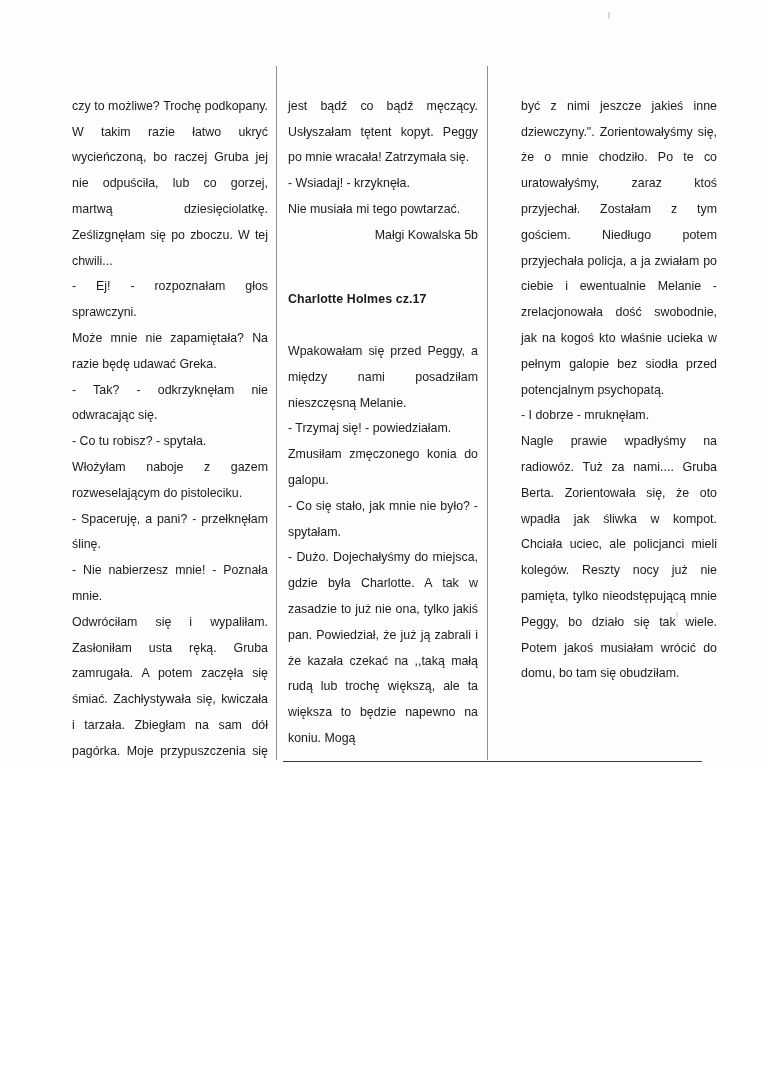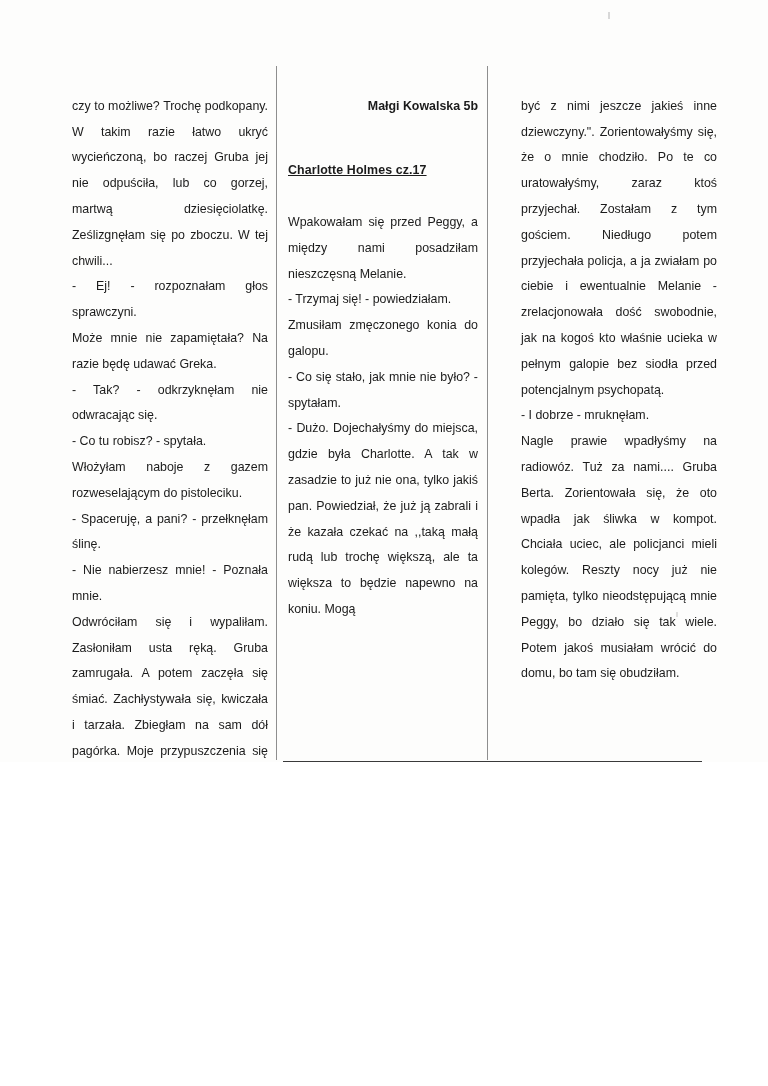--- a/index.html
+++ b/index.html
@@ -47,29 +47,27 @@
   #col1 { left: 72px;  width: 196px; }
   #col2 { left: 288px; width: 190px; }
   #col3 { left: 521px; width: 196px; }
 
   .para { margin: 0; }
 
   .byline {
     display: block;
     text-align: right;
     margin: 0;
-    font-weight: bold;
   }
   .heading {
     display: block;
     font-weight: bold;
     margin: 0;
     padding-top: 13px;
     letter-spacing: .1px;
-    text-decoration: underline;
   }
 
   
   .rule {
     position: absolute;
     width: 1px;
     background: #8e8e8e;
   }
   #rule1 { left: 276px; top: 66px; height: 694px; }
   #rule2 { left: 487px; top: 66px; height: 694px; }
@@ -119,20 +117,23 @@
 Może mnie nie zapamiętała? Na razie będę udawać Greka.
 - Tak? - odkrzyknęłam nie odwracając się.
 - Co tu robisz? - spytała.
 Włożyłam naboje z gazem rozweselającym do pistoleciku.
 - Spaceruję, a pani? - przełknęłam ślinę.
 - Nie nabierzesz mnie! - Poznała mnie.
 Odwróciłam się i wypaliłam. Zasłoniłam usta ręką. Gruba zamrugała. A potem zaczęła się śmiać. Zachłystywała się, kwiczała i tarzała. Zbiegłam na sam dół pagórka. Moje przypuszczenia się sprawdziły. Leżała tam dziewczynka. Ale puls bił. Wzięłam ją na plecy i odbiegłam co sił w nogach. Zniknęłam za zakrętem i wtedy śmiech ustał. To znaczy, że grubaska się pozbierała i biegnie po samochód. Nie mam dużo czasu. Bieg po asfalcie</span>
   </div>
 
   <div class="col" id="col2">
+    <span class="para">jest bądź co bądź męczący. Usłyszałam tętent kopyt. Peggy po mnie wracała! Zatrzymała się.
+- Wsiadaj! - krzyknęła.
+Nie musiała mi tego powtarzać.</span>
     <span class="byline">Małgi Kowalska 5b</span>
     <span class="heading">Charlotte Holmes cz.17</span>
     <span class="para">Wpakowałam się przed Peggy, a między nami posadziłam nieszczęsną Melanie.
 - Trzymaj się! - powiedziałam.
  Zmusiłam zmęczonego konia do galopu.
 - Co się stało, jak mnie nie było? - spytałam.
 - Dużo. Dojechałyśmy do miejsca, gdzie była Charlotte. A tak w zasadzie to już nie ona, tylko jakiś pan. Powiedział, że już ją zabrali i że kazała czekać na ,,taką małą rudą lub trochę większą, ale ta większa to będzie napewno na koniu. Mogą</span>
   </div>
 
   <div class="col" id="col3">

